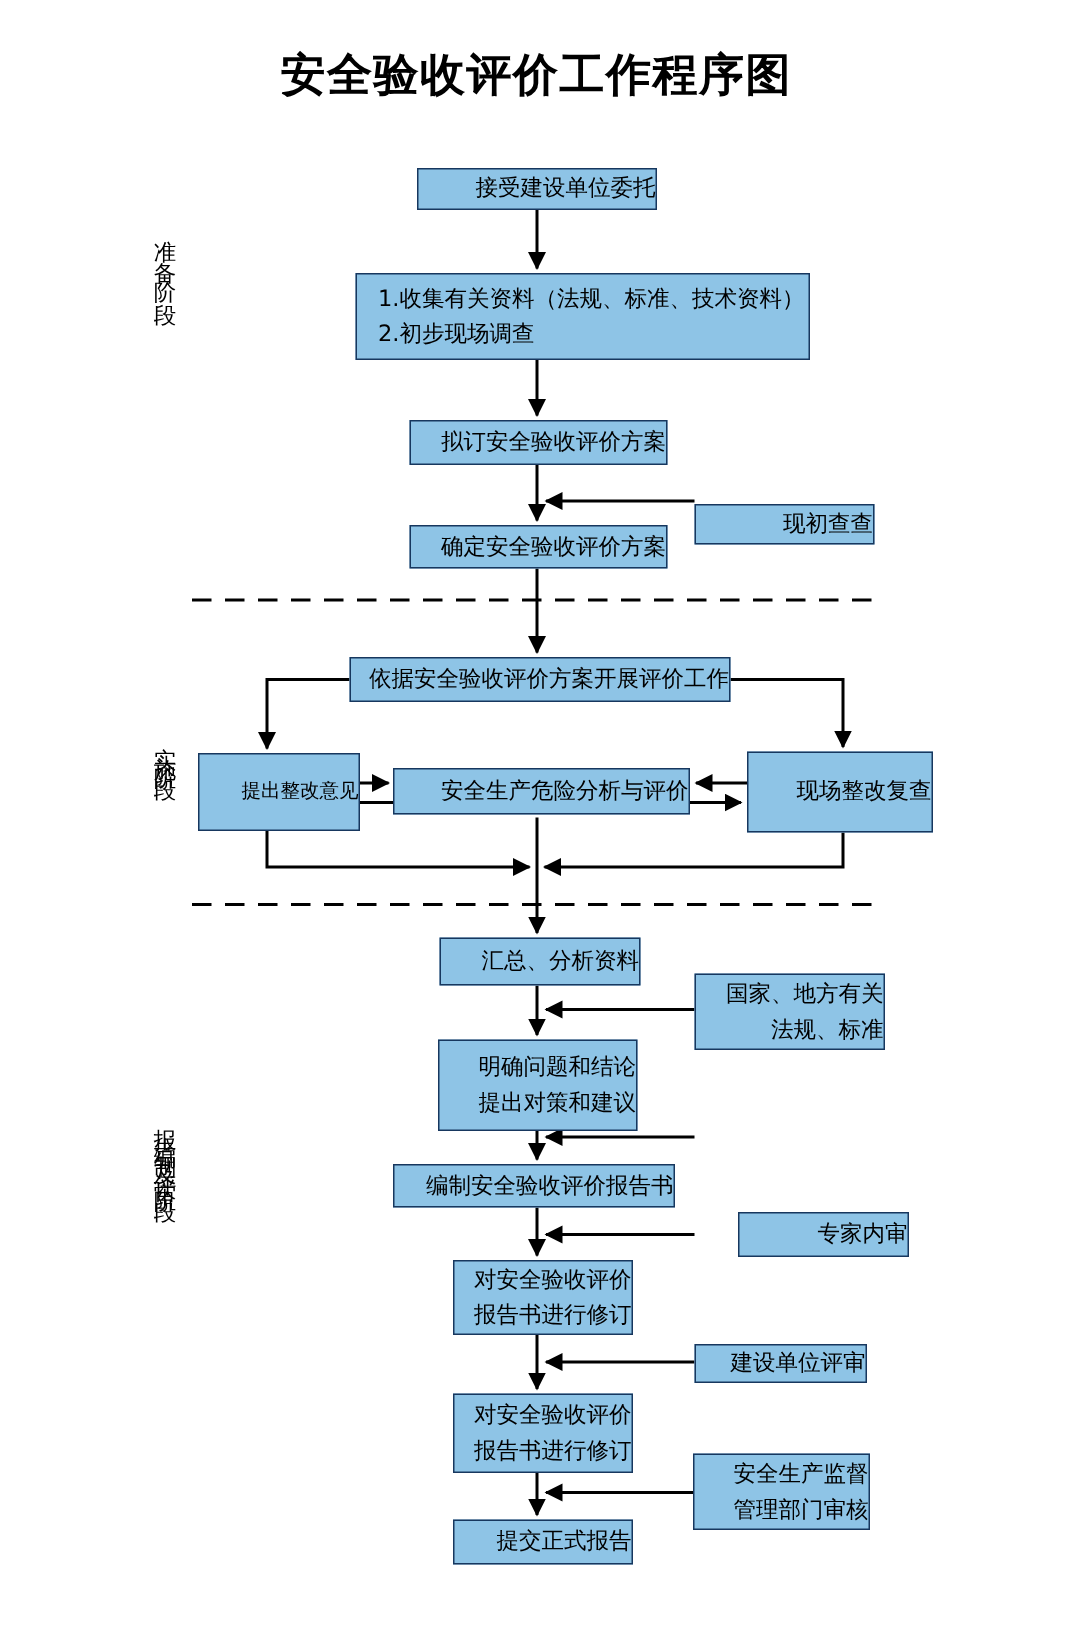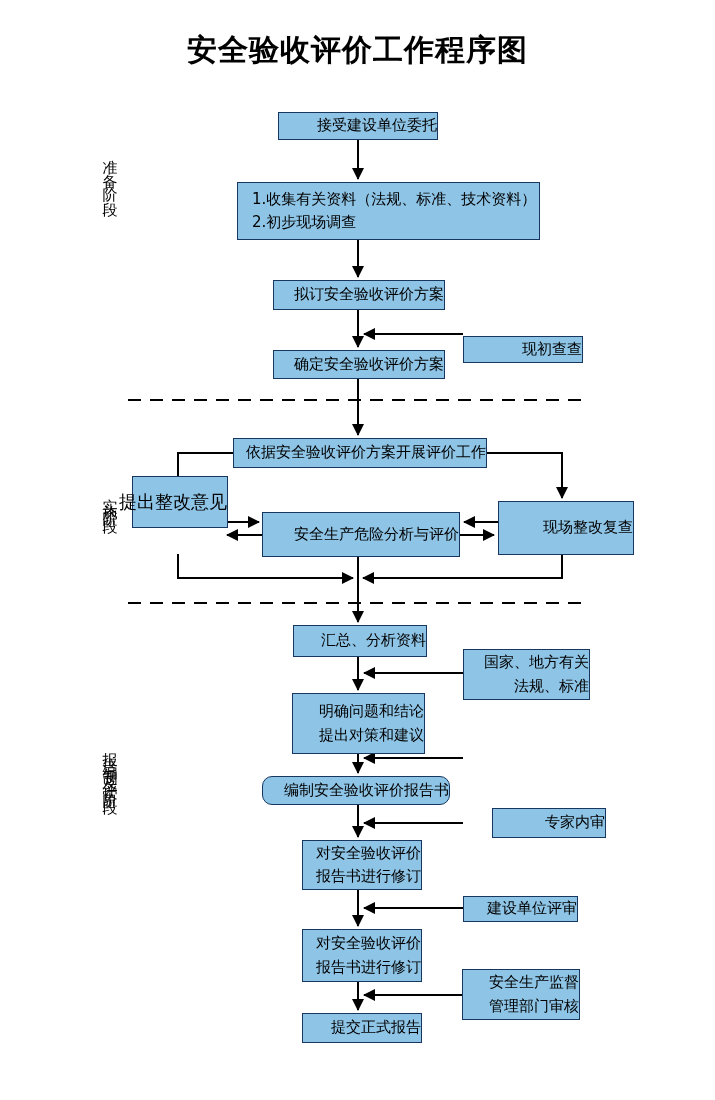--- a/index.html
+++ b/index.html
@@ -102,48 +102,48 @@
   </div>
 
   <div class="node" style="left:273px;top:350px;width:172px;height:29px;">
     <span class="ln">确定安全验收评价方案</span>
   </div>
 
   <div class="node" style="left:233px;top:438px;width:254px;height:30px;">
     <span class="ln">依据安全验收评价方案开展评价工作</span>
   </div>
 
-  <div class="node" style="left:132px;top:476px;width:96px;height:52px;font-size:18px;">
+  <div class="node" style="left:132px;top:502px;width:108px;height:52px;font-size:13px;">
     <span class="ln">提出整改意见</span>
   </div>
 
-  <div class="node" style="left:262px;top:512px;width:198px;height:45px;">
+  <div class="node" style="left:262px;top:512px;width:198px;height:31px;">
     <span class="ln">安全生产危险分析与评价</span>
   </div>
 
-  <div class="node" style="left:498px;top:501px;width:136px;height:54px;">
+  <div class="node" style="left:498px;top:501px;width:124px;height:54px;">
     <span class="ln">现场整改复查</span>
   </div>
 
   <div class="node" style="left:293px;top:625px;width:134px;height:32px;">
     <span class="ln">汇总、分析资料</span>
   </div>
 
   <div class="node" style="left:463px;top:649px;width:127px;height:51px;">
     <span class="ln">国家、地方有关</span>
     <span class="ln">法规、标准</span>
   </div>
 
   <div class="node" style="left:292px;top:693px;width:133px;height:61px;">
     <span class="ln">明确问题和结论</span>
     <span class="ln">提出对策和建议</span>
   </div>
 
 
-  <div class="node" style="left:262px;top:776px;width:188px;height:29px;border-radius:10px;">
+  <div class="node" style="left:262px;top:776px;width:188px;height:29px;">
     <span class="ln">编制安全验收评价报告书</span>
   </div>
 
   <div class="node" style="left:463px;top:808px;width:114px;height:30px;margin-left:29px;">
     <span class="ln">专家内审</span>
   </div>
 
   <div class="node" style="left:302px;top:840px;width:120px;height:50px;">
     <span class="ln">对安全验收评价</span>
     <span class="ln">报告书进行修订</span>

